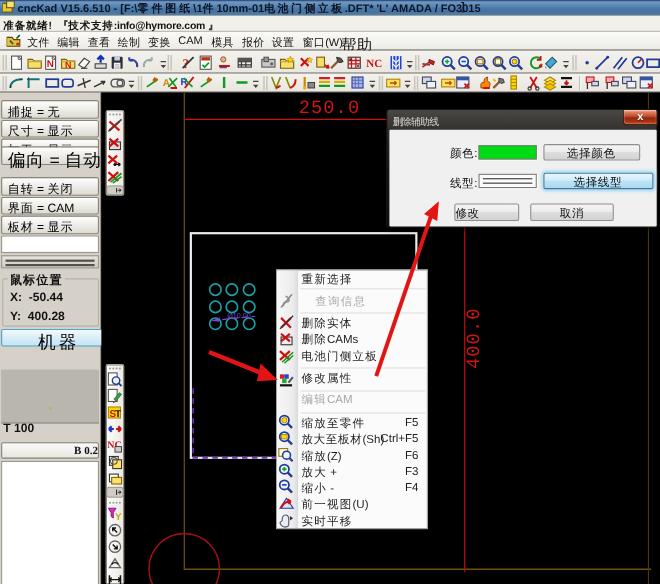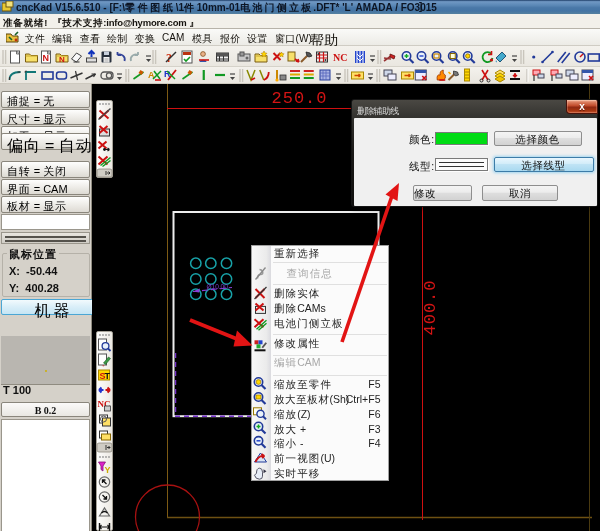--- a/index.html
+++ b/index.html
@@ -397,21 +397,21 @@
 <div class="abs t" style="left:7px;top:163px;background:#d5d1c9;padding:0 2px;font-size:11px;font-weight:bold;color:#111"><span style="letter-spacing:1.0px">鼠标位置</span></div>
 <div class="abs t" style="left:9px;top:181px;font-size:11px;font-weight:bold;color:#111">X:&nbsp;&nbsp;-50.44</div>
 <div class="abs t" style="left:9px;top:198px;font-size:11px;font-weight:bold;color:#111">Y:&nbsp;&nbsp;400.28</div>
 <div class="abs t" style="left:1px;top:215px;width:105px;height:16px;
 background:linear-gradient(180deg,#f2fafd,#d9eef8 50%,#c5e5f4);border:1px solid #4ba6d4;border-radius:2px;
 font-size:16px;color:#000;text-align:center;padding-top:1px"><span style="letter-spacing:3px">机器</span></div>
 <div class="abs" style="left:1px;top:252px;width:89px;height:49px;background:#b9b6b0;border-bottom:1px solid #8f8b80">
 <div class="abs" style="left:44px;top:34px;width:2px;height:2px;background:#c8b030"></div>
     </div>
 <div class="abs t" style="left:3px;top:300px;font-size:11px;font-weight:bold;color:#111">T 100</div>
-<div class="abs t" style="left:1px;top:318px;width:89px;height:15px;background:linear-gradient(180deg,#fbfaf9,#e9e7e2);border:1px solid #8a867c;border-radius:2px;font-size:10px;font-weight:bold;color:#111;text-align:center;padding-top:1.5px;font-family:'Liberation Serif',serif">B 0.2</div>
+<div class="abs t" style="left:1px;top:318px;width:89px;height:15px;background:linear-gradient(180deg,#fbfaf9,#e9e7e2);border:1px solid #8a867c;border-radius:2px;font-size:10px;font-weight:bold;color:#111;text-align:right;padding-top:1.5px;font-family:'Liberation Serif',serif">B 0.2</div>
 <div class="abs" style="left:1px;top:335px;width:89px;height:112px;background:#fff;border:1px solid #9a968c;border-bottom:none"></div>
 </div>
 <svg class="abs" style="left:92px;top:84px" width="508" height="447" viewBox="0 0 508 447">
 <rect x="0" y="0" width="508" height="447" fill="#000"></rect>
 <path d="M75.5 0 V433" stroke="#7d5a14" stroke-width="1"></path>
 <path d="M75 433.5 H500" stroke="#6e5012" stroke-width="1.4"></path>
 <path d="M497.5 0 V447" stroke="#4a3a10" stroke-width="1"></path>
 <path d="M75 24.5 H331" stroke="#cf1010" stroke-width="1"></path>
 <path d="M330.5 24 V436" stroke="#cf1010" stroke-width="1"></path>
 <circle cx="75.5" cy="433" r="32" fill="none" stroke="#a81111" stroke-width="1.3"></circle>

